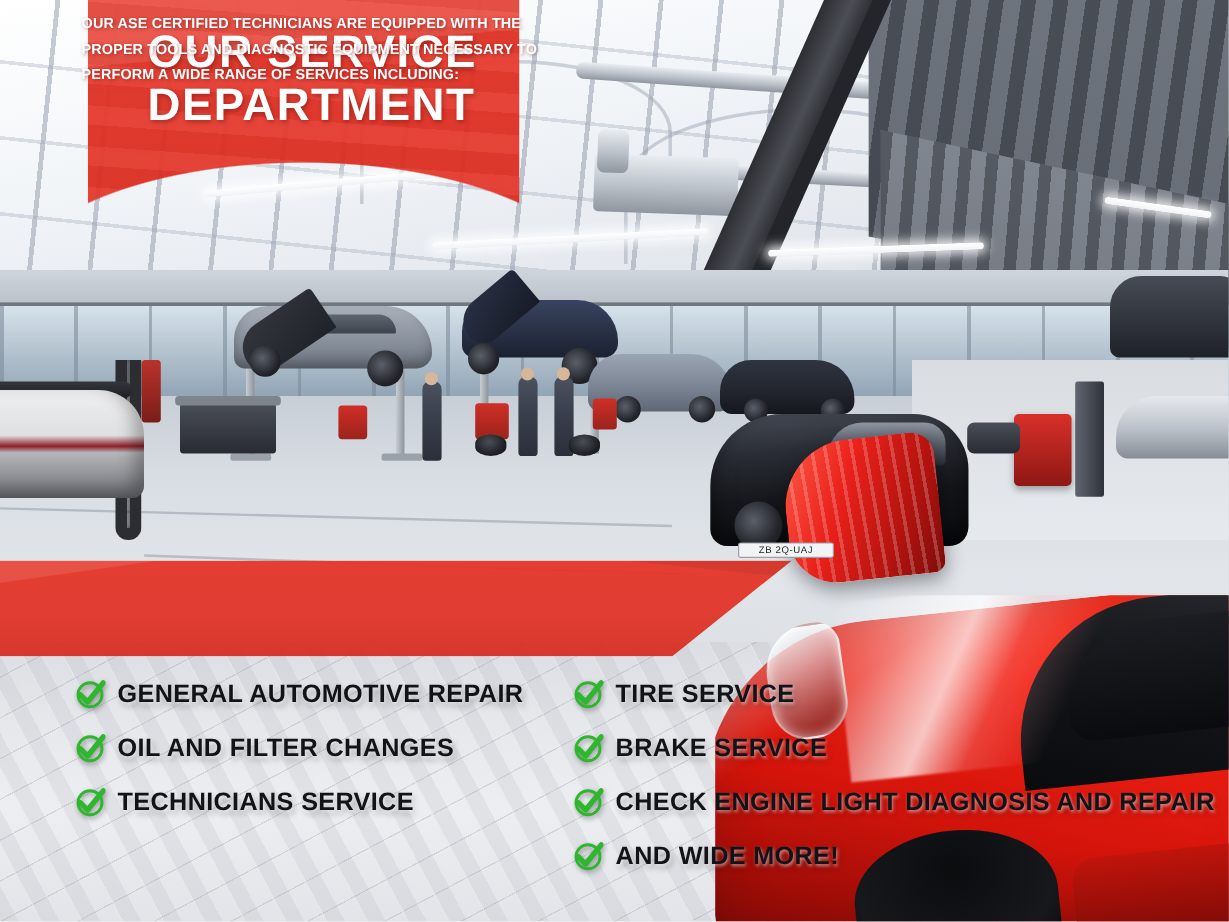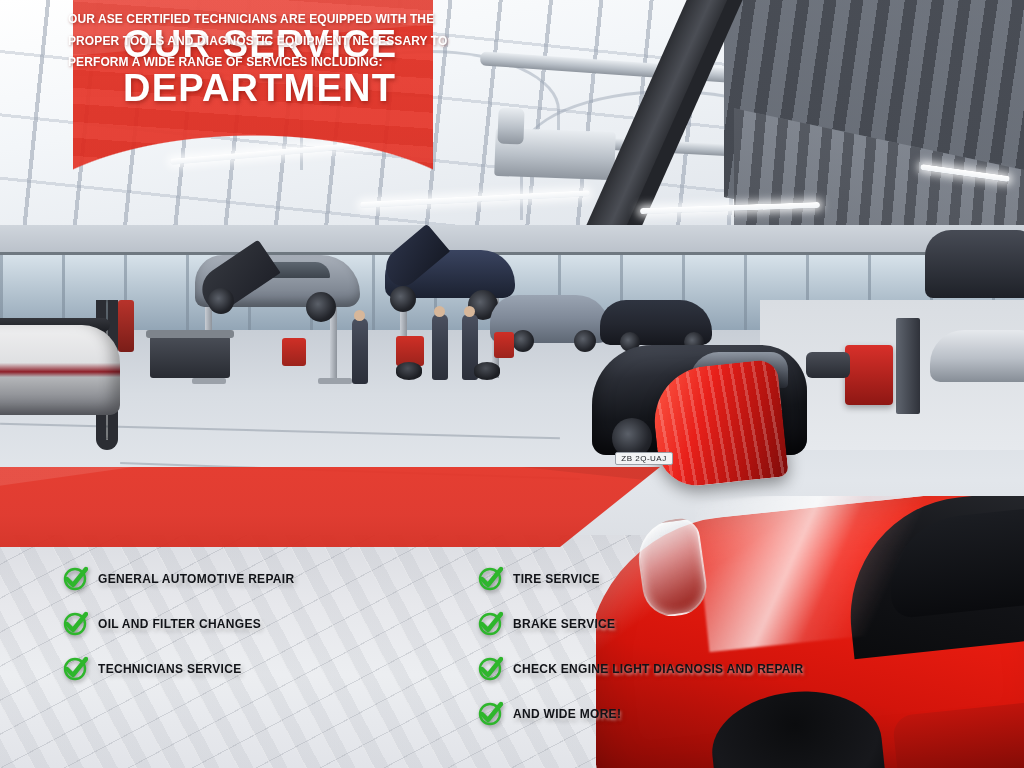--- a/index.html
+++ b/index.html
@@ -180,21 +180,21 @@
     background:linear-gradient(175deg,#4a4f5a 0%,#2a2d35 28%,#14161b 60%,#0c0d11 100%);
     box-shadow:inset 0 -10px 20px rgba(0,0,0,.55);
   }
   .car-black-win {
     position:absolute; left:690px; top:352px; width:98px; height:36px;
     border-radius:40px 24px 6px 10px;
     background:linear-gradient(180deg,#9ea7b3 0%,#6e7581 40%,#2b2f38 100%);
     opacity:.85;
   }
   .plate {
-    position:absolute; left:615px; top:452px; width:58px; height:13px;
+    position:absolute; left:615px; top:452px; width:80px; height:13px;
     background:#f2f3f4; border:1px solid #9aa0a7; border-radius:2px;
     font-size:8px; letter-spacing:.5px; color:#1c1f24; text-align:center; line-height:12px;
     font-family:"Liberation Sans", sans-serif;
   }
   .hood-red-open {
     position:absolute; left:655px; top:365px; width:128px; height:118px;
     border-radius:56px 20px 10px 40px;
     background:
       repeating-linear-gradient(86deg, rgba(255,255,255,.20) 0 3px, rgba(0,0,0,0) 3px 11px),
       linear-gradient(115deg,#ff5b48 0%,#e8201a 38%,#b3130f 72%,#7d0c0a 100%);
@@ -360,21 +360,21 @@
   .svc-item {
     display:flex; align-items:center; height:45px;
   }
   .check-icon {
     flex:0 0 auto; width:26px; height:26px; position:relative; margin-right:10px;
   }
   .check-icon svg { display:block; filter:drop-shadow(1px 2px 2px rgba(0,0,0,.35)); }
   .svc-label {
     font-family:"Liberation Sans", sans-serif;
     font-weight:bold;
-    font-size:12px;
+    font-size:21px;
     letter-spacing:.3px;
     color:#111318;
     text-shadow:1px 2px 3px rgba(255,255,255,.55), 2px 3px 5px rgba(0,0,0,.30);
     white-space:nowrap;
   }
 </style>
 </head>
 <body>
 
 <div id="poster">

